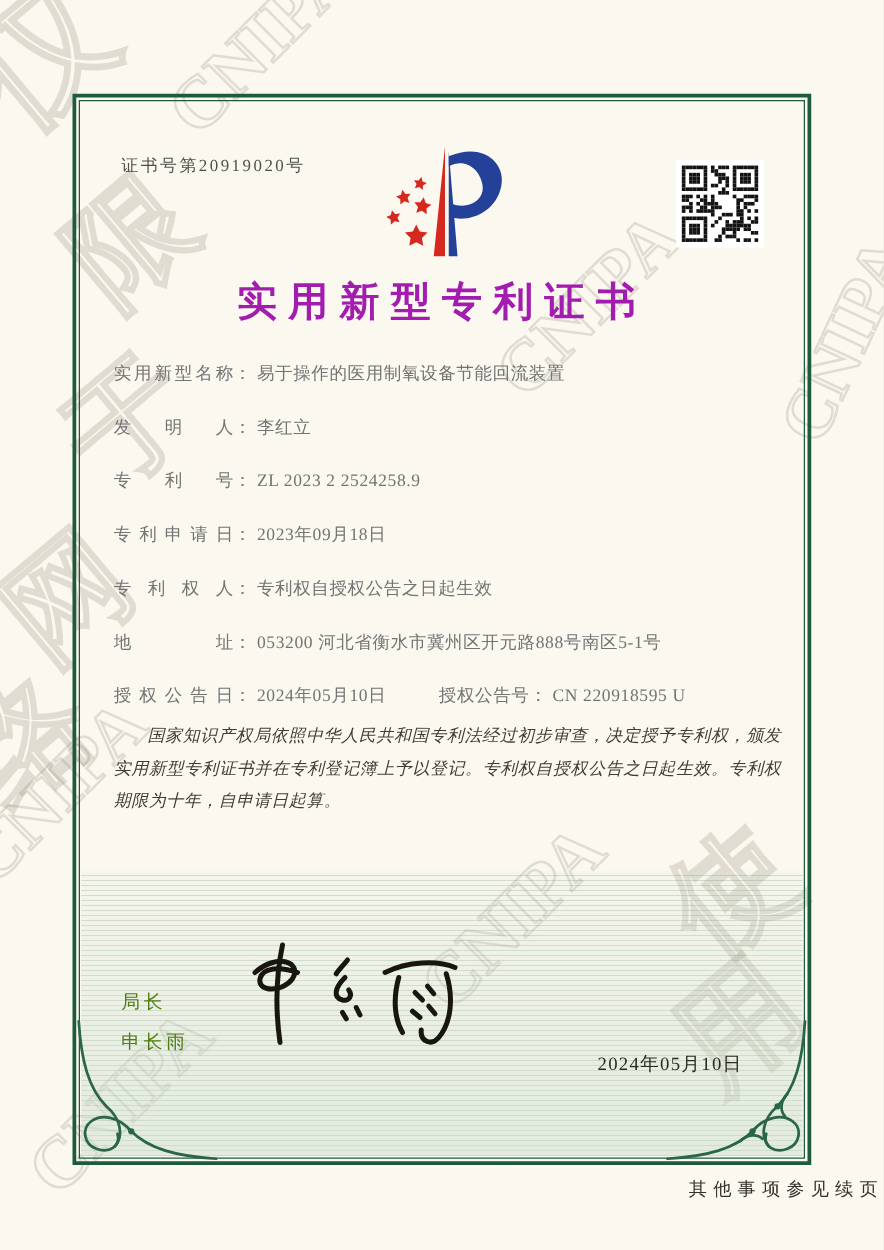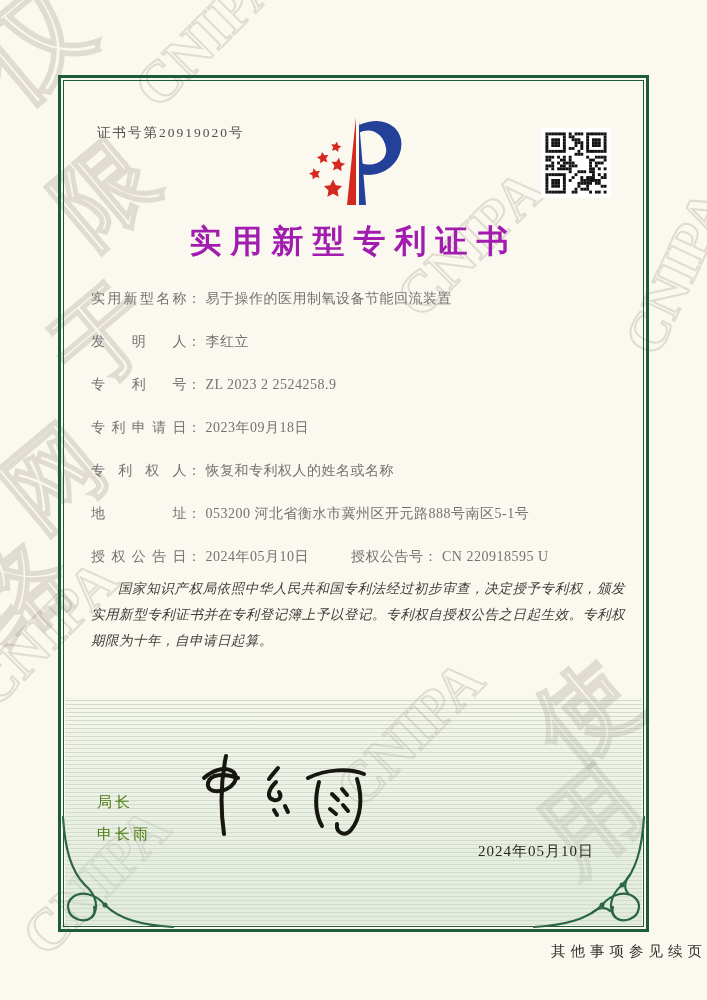--- a/index.html
+++ b/index.html
@@ -372,21 +372,21 @@
       <div class="frow">
         <span class="flabel">专利号</span><span class="fcolon">：</span>
         <span>ZL 2023 2 2524258.9</span>
       </div>
       <div class="frow">
         <span class="flabel">专利申请日</span><span class="fcolon">：</span>
         <span>2023年09月18日</span>
       </div>
       <div class="frow">
         <span class="flabel">专利权人</span><span class="fcolon">：</span>
-        <span>恢复和专利权人的姓名或名称</span>
+        <span>专利权自授权公告之日起生效</span>
       </div>
       <div class="frow">
         <span class="flabel">地址</span><span class="fcolon">：</span>
         <span>053200 河北省衡水市冀州区开元路888号南区5-1号</span>
       </div>
       <div class="frow">
         <span class="flabel">授权公告日</span><span class="fcolon">：</span>
         <span>2024年05月10日</span>
         <span class="grant-right">
           <span>授权公告号</span><span>：</span>

